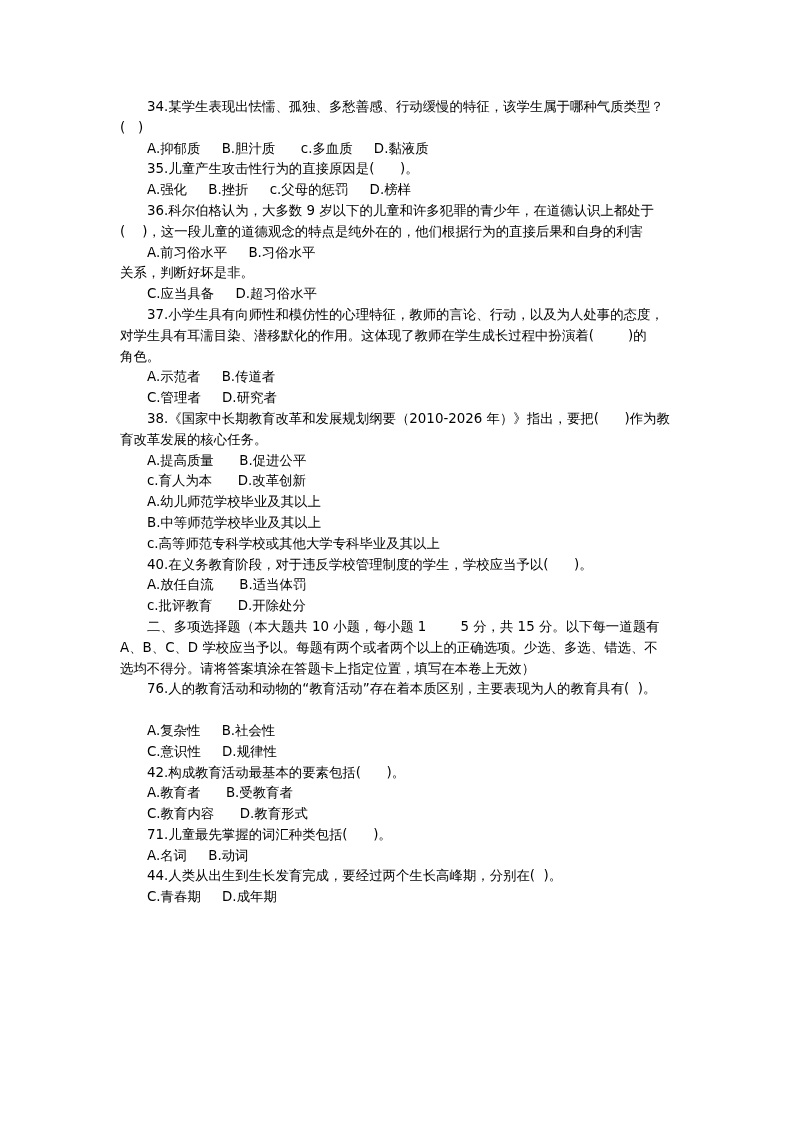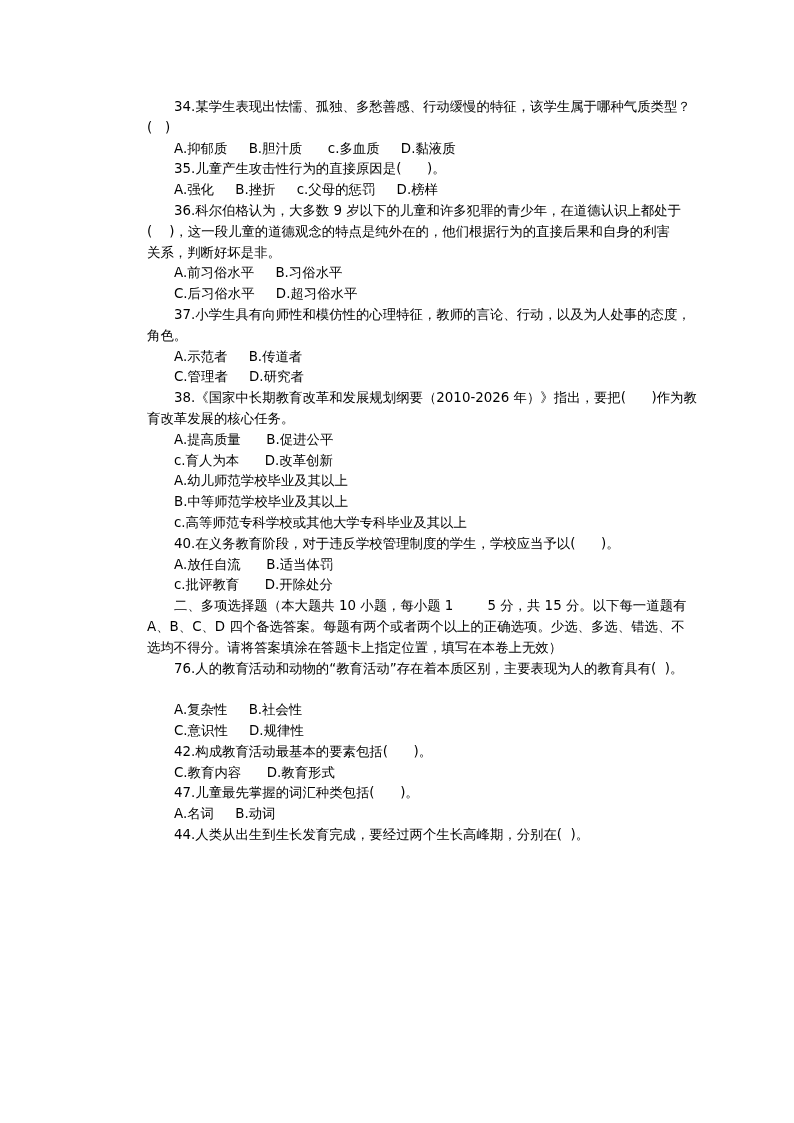--- a/index.html
+++ b/index.html
@@ -1,56 +1,59 @@
 <!DOCTYPE html>
 <html><head>
 <meta charset="utf-8">
 <style>
   html, body { margin:0; padding:0; background:#ffffff; }
   body { width:794px; height:1123px; position:relative; overflow:hidden;
          font-family:"DejaVu Sans", "Liberation Sans", sans-serif; color:#000; }
   .page { position:absolute; left:120px; top:97px; width:565px;
           font-size:13.4px; line-height:20.8px; }
-  .line { white-space:pre; height:20.8px;margin-left:27px; }
+  .line { white-space:pre; height:20.8px; }
   .ind { padding-left:27px; }
   .blank { height:20.8px; }
 </style>
 </head>
 <body>
 
 <div class="page">
   <div class="line ind">34.某学生表现出怯懦、孤独、多愁善感、行动缓慢的特征，该学生属于哪种气质类型？</div>
   <div class="line">(   )</div>
   <div class="line ind">A.抑郁质     B.胆汁质      c.多血质     D.黏液质</div>
   <div class="line ind">35.儿童产生攻击性行为的直接原因是(      )。</div>
   <div class="line ind">A.强化     B.挫折     c.父母的惩罚     D.榜样</div>
   <div class="line ind">36.科尔伯格认为，大多数 9 岁以下的儿童和许多犯罪的青少年，在道德认识上都处于</div>
   <div class="line">(    )，这一段儿童的道德观念的特点是纯外在的，他们根据行为的直接后果和自身的利害</div>
+  <div class="line ind">A.前习俗水平     B.习俗水平</div>
   <div class="line">关系，判断好坏是非。</div>
-  <div class="line ind">A.前习俗水平     B.习俗水平</div>
-  <div class="line ind">C.后习俗水平     D.超习俗水平</div>
+  <div class="line ind">C.应当具备     D.超习俗水平</div>
   <div class="line ind">37.小学生具有向师性和模仿性的心理特征，教师的言论、行动，以及为人处事的态度，</div>
+  <div class="line">对学生具有耳濡目染、潜移默化的作用。这体现了教师在学生成长过程中扮演着(        )的</div>
   <div class="line">角色。</div>
   <div class="line ind">A.示范者     B.传道者</div>
   <div class="line ind">C.管理者     D.研究者</div>
   <div class="line ind">38.《国家中长期教育改革和发展规划纲要（2010-2026 年）》指出，要把(      )作为教</div>
   <div class="line">育改革发展的核心任务。</div>
   <div class="line ind">A.提高质量      B.促进公平</div>
   <div class="line ind">c.育人为本      D.改革创新</div>
   <div class="line ind">A.幼儿师范学校毕业及其以上</div>
   <div class="line ind">B.中等师范学校毕业及其以上</div>
   <div class="line ind">c.高等师范专科学校或其他大学专科毕业及其以上</div>
   <div class="line ind">40.在义务教育阶段，对于违反学校管理制度的学生，学校应当予以(      )。</div>
   <div class="line ind">A.放任自流      B.适当体罚</div>
   <div class="line ind">c.批评教育      D.开除处分</div>
   <div class="line ind">二、多项选择题（本大题共 10 小题，每小题 1        5 分，共 15 分。以下每一道题有</div>
-  <div class="line">A、B、C、D 四个备选答案。每题有两个或者两个以上的正确选项。少选、多选、错选、不</div>
+  <div class="line">A、B、C、D 学校应当予以。每题有两个或者两个以上的正确选项。少选、多选、错选、不</div>
   <div class="line">选均不得分。请将答案填涂在答题卡上指定位置，填写在本卷上无效）</div>
   <div class="line ind">76.人的教育活动和动物的“教育活动”存在着本质区别，主要表现为人的教育具有(  )。</div>
   <div class="line blank"></div>
   <div class="line ind">A.复杂性     B.社会性</div>
   <div class="line ind">C.意识性     D.规律性</div>
   <div class="line ind">42.构成教育活动最基本的要素包括(      )。</div>
+  <div class="line ind">A.教育者      B.受教育者</div>
   <div class="line ind">C.教育内容      D.教育形式</div>
-  <div class="line ind">47.儿童最先掌握的词汇种类包括(      )。</div>
+  <div class="line ind">71.儿童最先掌握的词汇种类包括(      )。</div>
   <div class="line ind">A.名词     B.动词</div>
   <div class="line ind">44.人类从出生到生长发育完成，要经过两个生长高峰期，分别在(  )。</div>
+  <div class="line ind">C.青春期     D.成年期</div>
 </div>
 
 </body></html>

